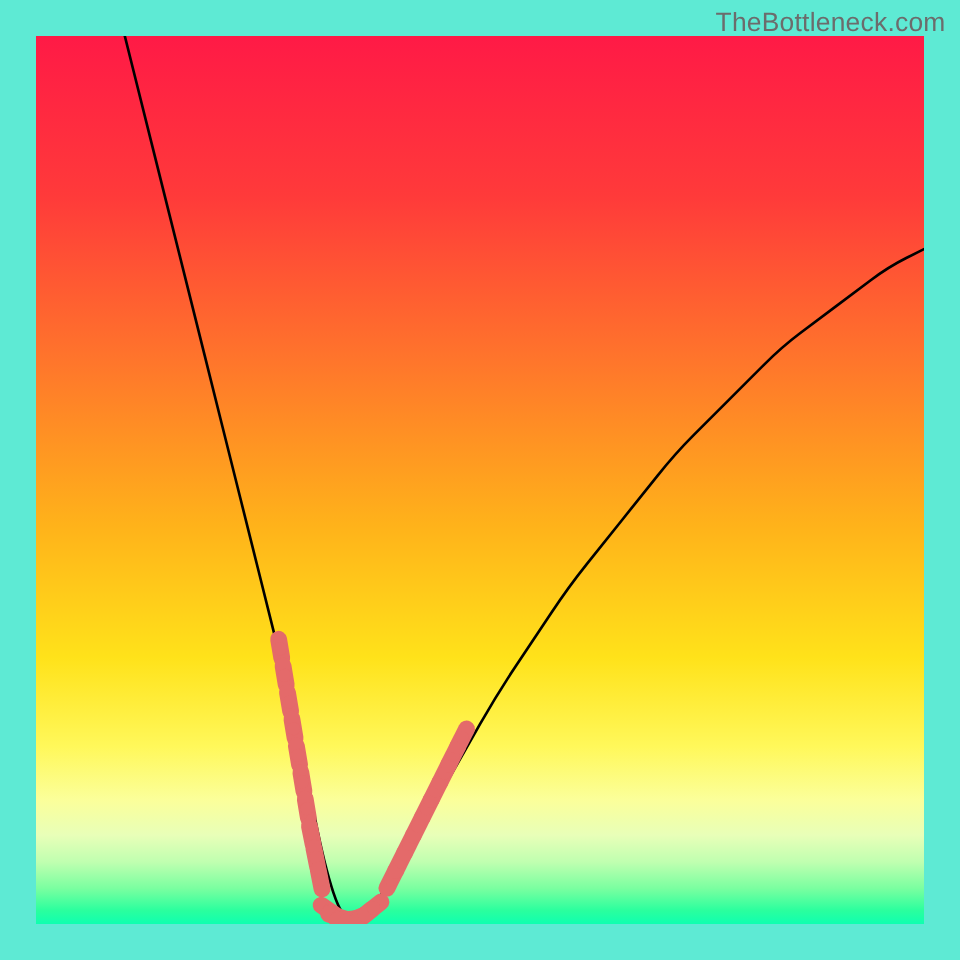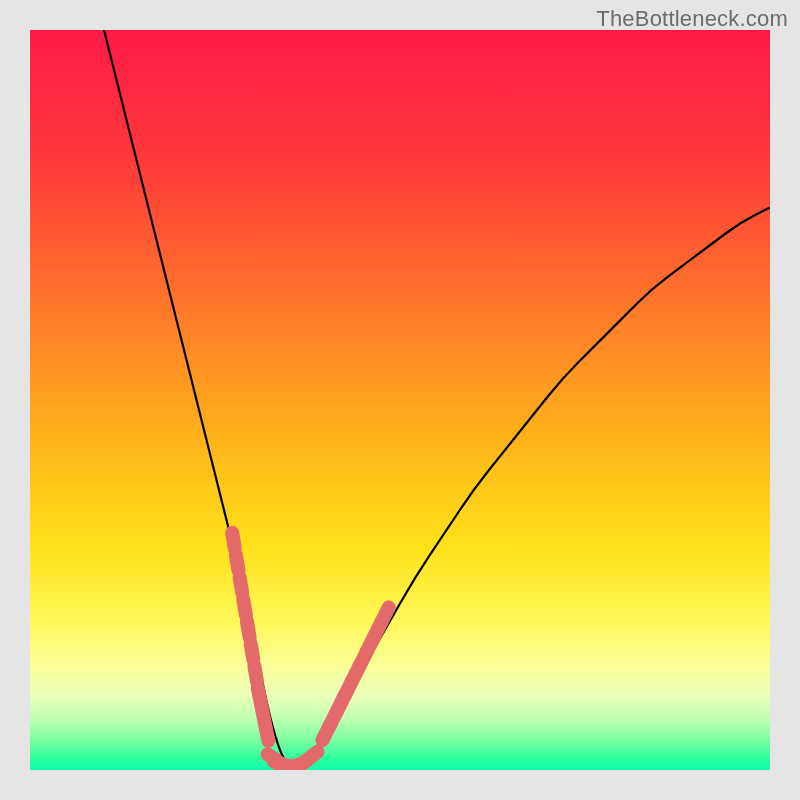--- a/index.html
+++ b/index.html
@@ -7,21 +7,21 @@
     padding: 0;
     width: 800px;
     height: 800px;
     background: #000;
     overflow: hidden;
     font-family: Arial, Helvetica, sans-serif;
   }
   .frame {
     position: absolute;
     inset: 0;
-    background: #e5e5e5;
+    background: #5eead4;
     padding-left: 48px;
   }
   .plot-area {
     position: absolute;
     left: 30px;
     top: 30px;
     width: 740px;
     height: 740px;
     overflow: hidden;
   }

